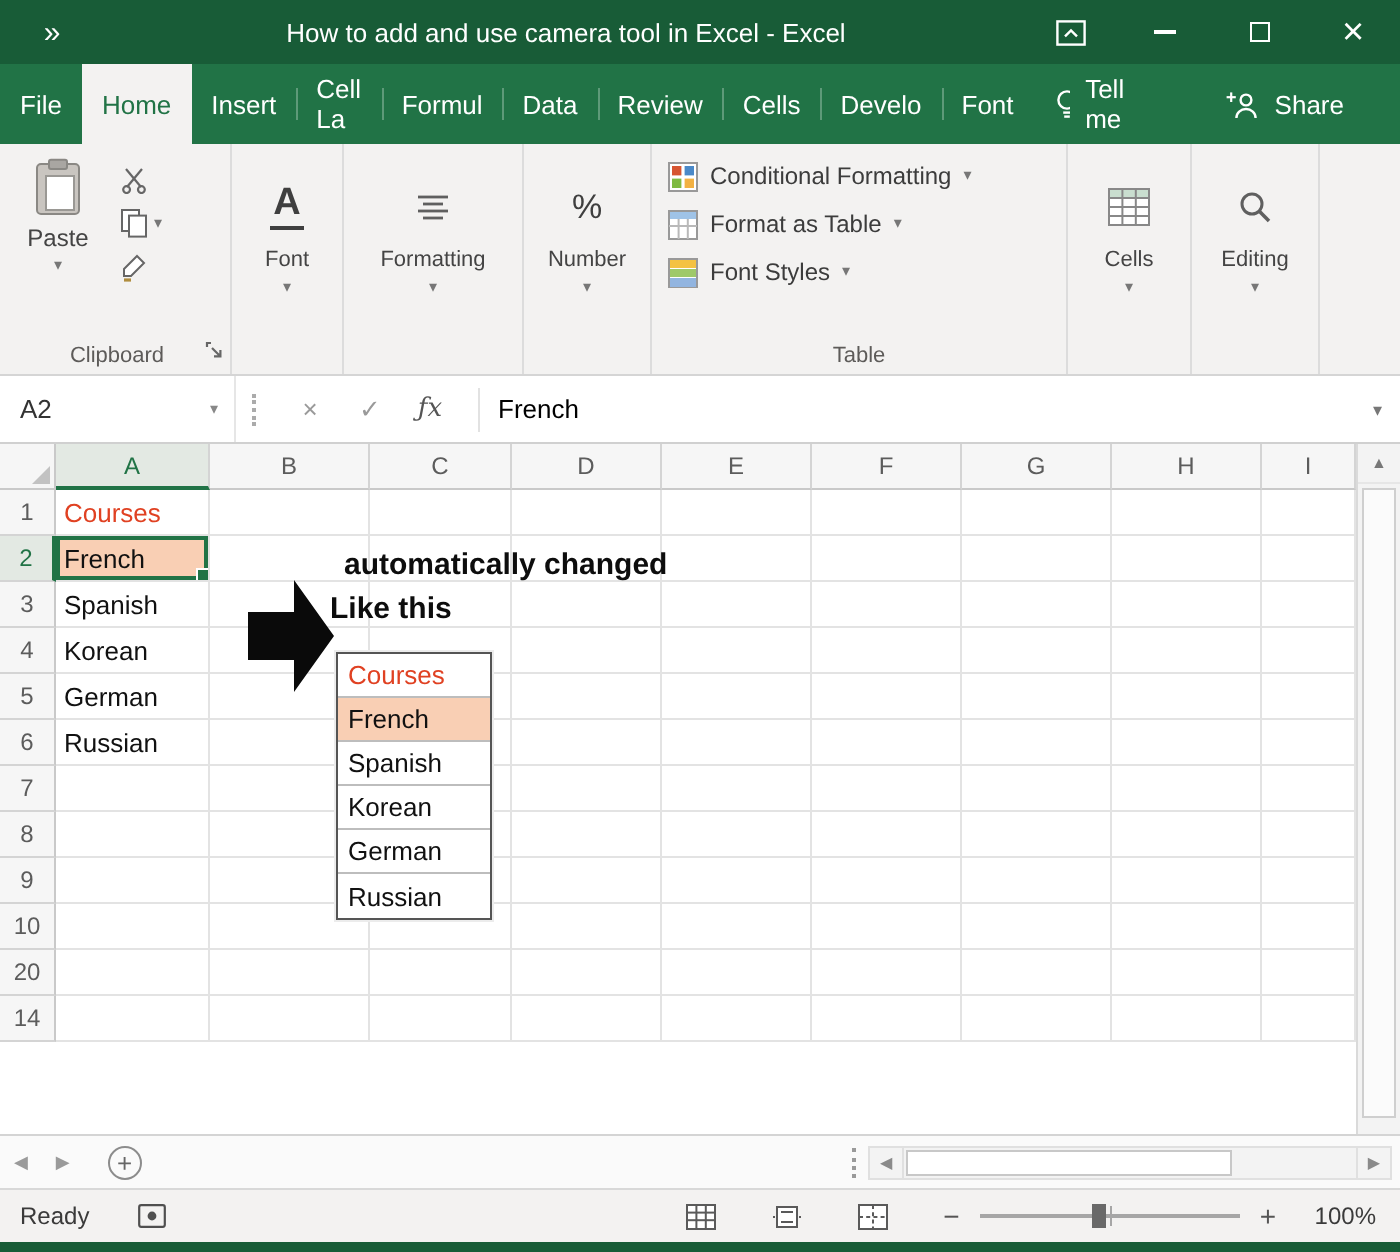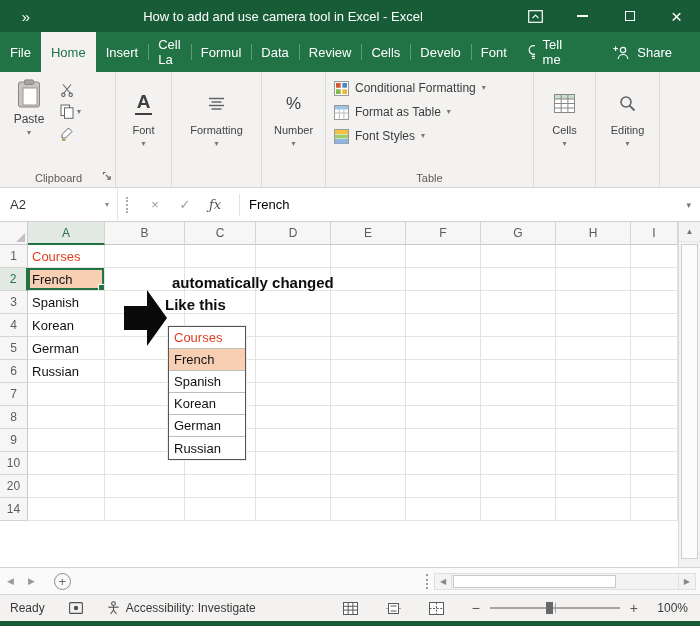--- a/index.html
+++ b/index.html
@@ -542,32 +542,20 @@
   </div>
 
   <div class="statusbar">
     <span class="sbready">Ready</span>
     <span class="sbmacro">
       <svg width="14" height="12">
           <rect x="0.6" y="0.6" width="12.8" height="10.8" rx="1" fill="none" stroke="#4f4f4f" stroke-width="1.1"></rect>
           <circle cx="7" cy="6" r="2.2" fill="#4f4f4f"></circle>
         </svg>
     </span>
-    <span class="sbacc">
-      <svg width="13" height="14">
-          <g stroke="#4f4f4f" stroke-width="1.1" fill="none">
-            <circle cx="6.5" cy="2.6" r="1.9"></circle>
-            <line x1="1.3" y1="6.2" x2="11.7" y2="6.2"></line>
-            <line x1="6.5" y1="5.4" x2="6.5" y2="9"></line>
-            <line x1="6.5" y1="9" x2="3.6" y2="13"></line>
-            <line x1="6.5" y1="9" x2="9.4" y2="13"></line>
-          </g>
-        </svg>
-      <span>Accessibility: Investigate</span>
-    </span>
     <div class="sbright">
       <span class="viewbtn">
         <svg width="15" height="13">
             <g stroke="#5a5a5a" fill="#fff">
               <rect x="0.5" y="0.5" width="14" height="12"></rect>
               <line x1="0.5" y1="4.3" x2="14.5" y2="4.3"></line>
               <line x1="0.5" y1="8.1" x2="14.5" y2="8.1"></line>
               <line x1="5.2" y1="0.5" x2="5.2" y2="12.5"></line>
               <line x1="9.9" y1="0.5" x2="9.9" y2="12.5"></line>
             </g>

